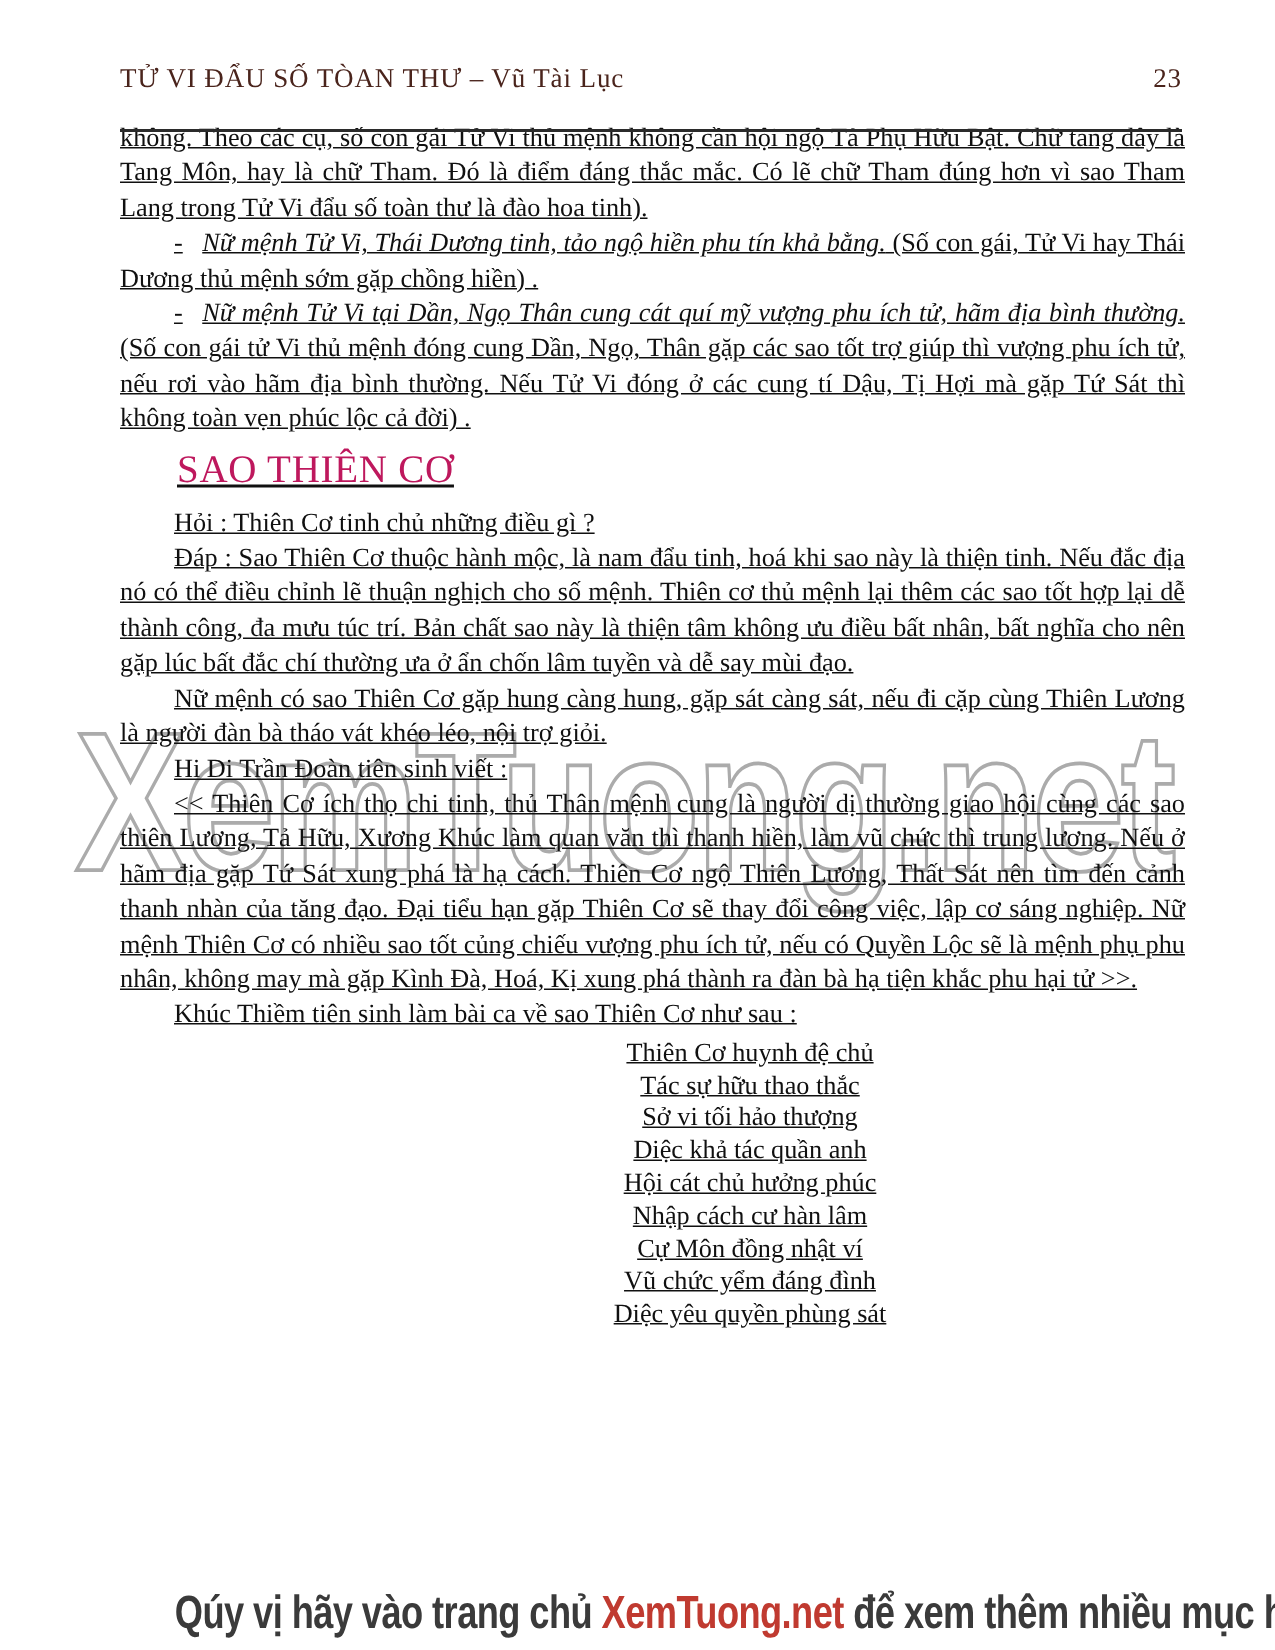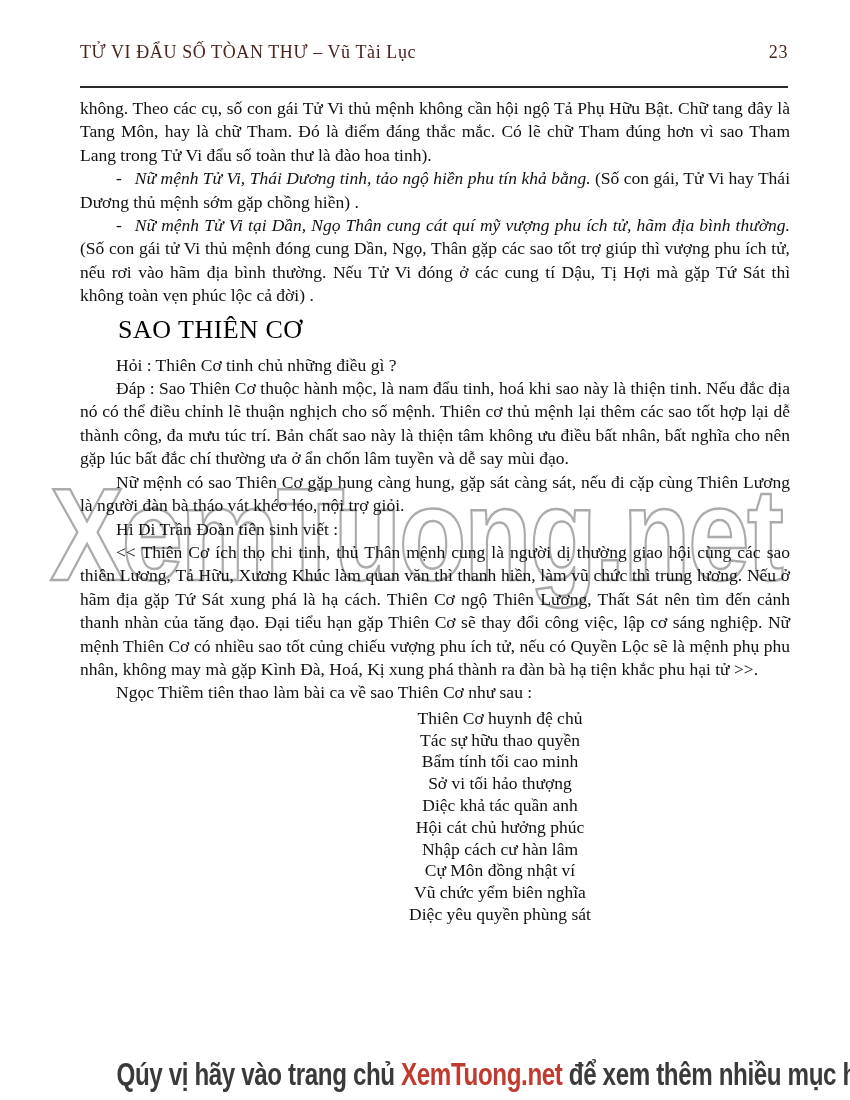--- a/index.html
+++ b/index.html
@@ -15,31 +15,31 @@
     color:transparent;-webkit-text-stroke:2.5px var(--watermark-outline,#ababab);
     transform:scaleX(0.84);transform-origin:left top;
   }
   .header{
     position:absolute;top:42px;left:80px;width:708px;z-index:2;
     display:flex;justify-content:space-between;align-items:flex-end;
     font-size:18px;letter-spacing:0.6px;color:var(--header-text,#4a241c);
   }
   .rule{position:absolute;top:86px;left:80px;width:708px;border-top:2px solid #2b2b2b;z-index:2;}
   .content{
-    position:absolute;top:97px;left:80px;width:710px;z-index:1;
-    font-size:17.5px;line-height:23.4px;text-align:justify;
+    position:absolute;top:80px;left:80px;width:710px;z-index:1;
+    font-size:17.5px;line-height:23.4px;text-align:justify;text-decoration:underline;
   }
   .para{margin:0;}
   .para.indent{text-indent:36px;}
   .para.bullet{text-indent:36px;}
   .dash{padding-right:13px;}
   .italic{font-style:italic;}
   h2.heading{
     font-size:26px;font-weight:normal;letter-spacing:0.5px;
-    margin:7px 0 9px 38px;line-height:30px;text-align:left;color:#000000;
+    margin:7px 0 9px 38px;line-height:30px;text-align:left;color:#be185d;
   }
   .poem{margin-top:3px;line-height:21.8px;text-align:center;}
   .poem-line{padding-left:130px;}
   .footer{
     position:absolute;left:0;bottom:6px;width:850px;text-align:center;z-index:2;
   }
   .footer-inner{
     display:inline-block;font-family:"Liberation Sans","DejaVu Sans",sans-serif;
     font-weight:bold;font-size:31px;line-height:38px;white-space:nowrap;
     letter-spacing:-0.5px;color:#3a3a3a;
@@ -62,31 +62,30 @@
   <main class="content" id="content">
       <p class="para">không. Theo các cụ, số con gái Tử Vi thủ mệnh không cần hội ngộ Tả Phụ Hữu Bật. Chữ tang đây là Tang Môn, hay là chữ Tham. Đó là điểm đáng thắc mắc. Có lẽ chữ Tham đúng hơn vì sao Tham Lang trong Tử Vi đẩu số toàn thư là đào hoa tinh).</p>
       <p class="para bullet"><span class="dash">-</span><span class="italic">Nữ mệnh Tử Vi, Thái Dương tinh, tảo ngộ hiền phu tín khả bằng.</span><span> (Số con gái, Tử Vi hay Thái Dương thủ mệnh sớm gặp chồng hiền) .</span></p>
       <p class="para bullet"><span class="dash">-</span><span class="italic">Nữ mệnh Tử Vi tại Dần, Ngọ Thân cung cát quí mỹ vượng phu ích tử, hãm địa bình thường.</span><span> (Số con gái tử Vi thủ mệnh đóng cung Dần, Ngọ, Thân gặp các sao tốt trợ giúp thì vượng phu ích tử, nếu rơi vào hãm địa bình thường. Nếu Tử Vi đóng ở các cung tí Dậu, Tị Hợi mà gặp Tứ Sát thì không toàn vẹn phúc lộc cả đời) .</span></p>
       <h2 class="heading">SAO THIÊN CƠ</h2>
       <p class="para indent">Hỏi : Thiên Cơ tinh chủ những điều gì ?</p>
       <p class="para indent">Đáp : Sao Thiên Cơ thuộc hành mộc, là nam đẩu tinh, hoá khi sao này là thiện tinh. Nếu đắc địa nó có thể điều chỉnh lẽ thuận nghịch cho số mệnh. Thiên cơ thủ mệnh lại thêm các sao tốt hợp lại dễ thành công, đa mưu túc trí. Bản chất sao này là thiện tâm không ưu điều bất nhân, bất nghĩa cho nên gặp lúc bất đắc chí thường ưa ở ẩn chốn lâm tuyền và dễ say mùi đạo.</p>
       <p class="para indent">Nữ mệnh có sao Thiên Cơ gặp hung càng hung, gặp sát càng sát, nếu đi cặp cùng Thiên Lương là người đàn bà tháo vát khéo léo, nội trợ giỏi.</p>
       <p class="para indent">Hi Di Trần Đoàn tiên sinh viết :</p>
       <p class="para indent">&lt;&lt; Thiên Cơ ích thọ chi tinh, thủ Thân mệnh cung là người dị thường giao hội cùng các sao thiên Lương, Tả Hữu, Xương Khúc làm quan văn thì thanh hiền, làm vũ chức thì trung lương. Nếu ở hãm địa gặp Tứ Sát xung phá là hạ cách. Thiên Cơ ngộ Thiên Lương, Thất Sát nên tìm đến cảnh thanh nhàn của tăng đạo. Đại tiểu hạn gặp Thiên Cơ sẽ thay đổi công việc, lập cơ sáng nghiệp. Nữ mệnh Thiên Cơ có nhiều sao tốt củng chiếu vượng phu ích tử, nếu có Quyền Lộc sẽ là mệnh phụ phu nhân, không may mà gặp Kình Đà, Hoá, Kị xung phá thành ra đàn bà hạ tiện khắc phu hại tử &gt;&gt;.</p>
-      <p class="para indent">Ngọc Thiềm tiên thao làm bài ca về sao Thiên Cơ như sau :</p>
+      <p class="para indent">Khúc Thiềm tiên sinh làm bài ca về sao Thiên Cơ như sau :</p>
       <div class="poem">
         <div class="poem-line">Thiên Cơ huynh đệ chủ</div>
-        <div class="poem-line">Tác sự hữu thao quyền</div>
-        <div class="poem-line">Bẩm tính tối cao minh</div>
+        <div class="poem-line">Tác sự hữu thao thắc</div>
         <div class="poem-line">Sở vi tối hảo thượng</div>
         <div class="poem-line">Diệc khả tác quần anh</div>
         <div class="poem-line">Hội cát chủ hưởng phúc</div>
         <div class="poem-line">Nhập cách cư hàn lâm</div>
         <div class="poem-line">Cự Môn đồng nhật ví</div>
-        <div class="poem-line">Vũ chức yểm biên nghĩa</div>
+        <div class="poem-line">Vũ chức yểm đáng đình</div>
         <div class="poem-line">Diệc yêu quyền phùng sát</div>
       </div>
     </main>
 
   <footer class="footer">
     <span class="footer-inner"><span>Qúy vị hãy vào trang chủ </span><span class="footer-link">XemTuong.net</span><span> để xem thêm nhiều mục hay khác</span></span>
   </footer>
 </div>
 
 </body></html>

